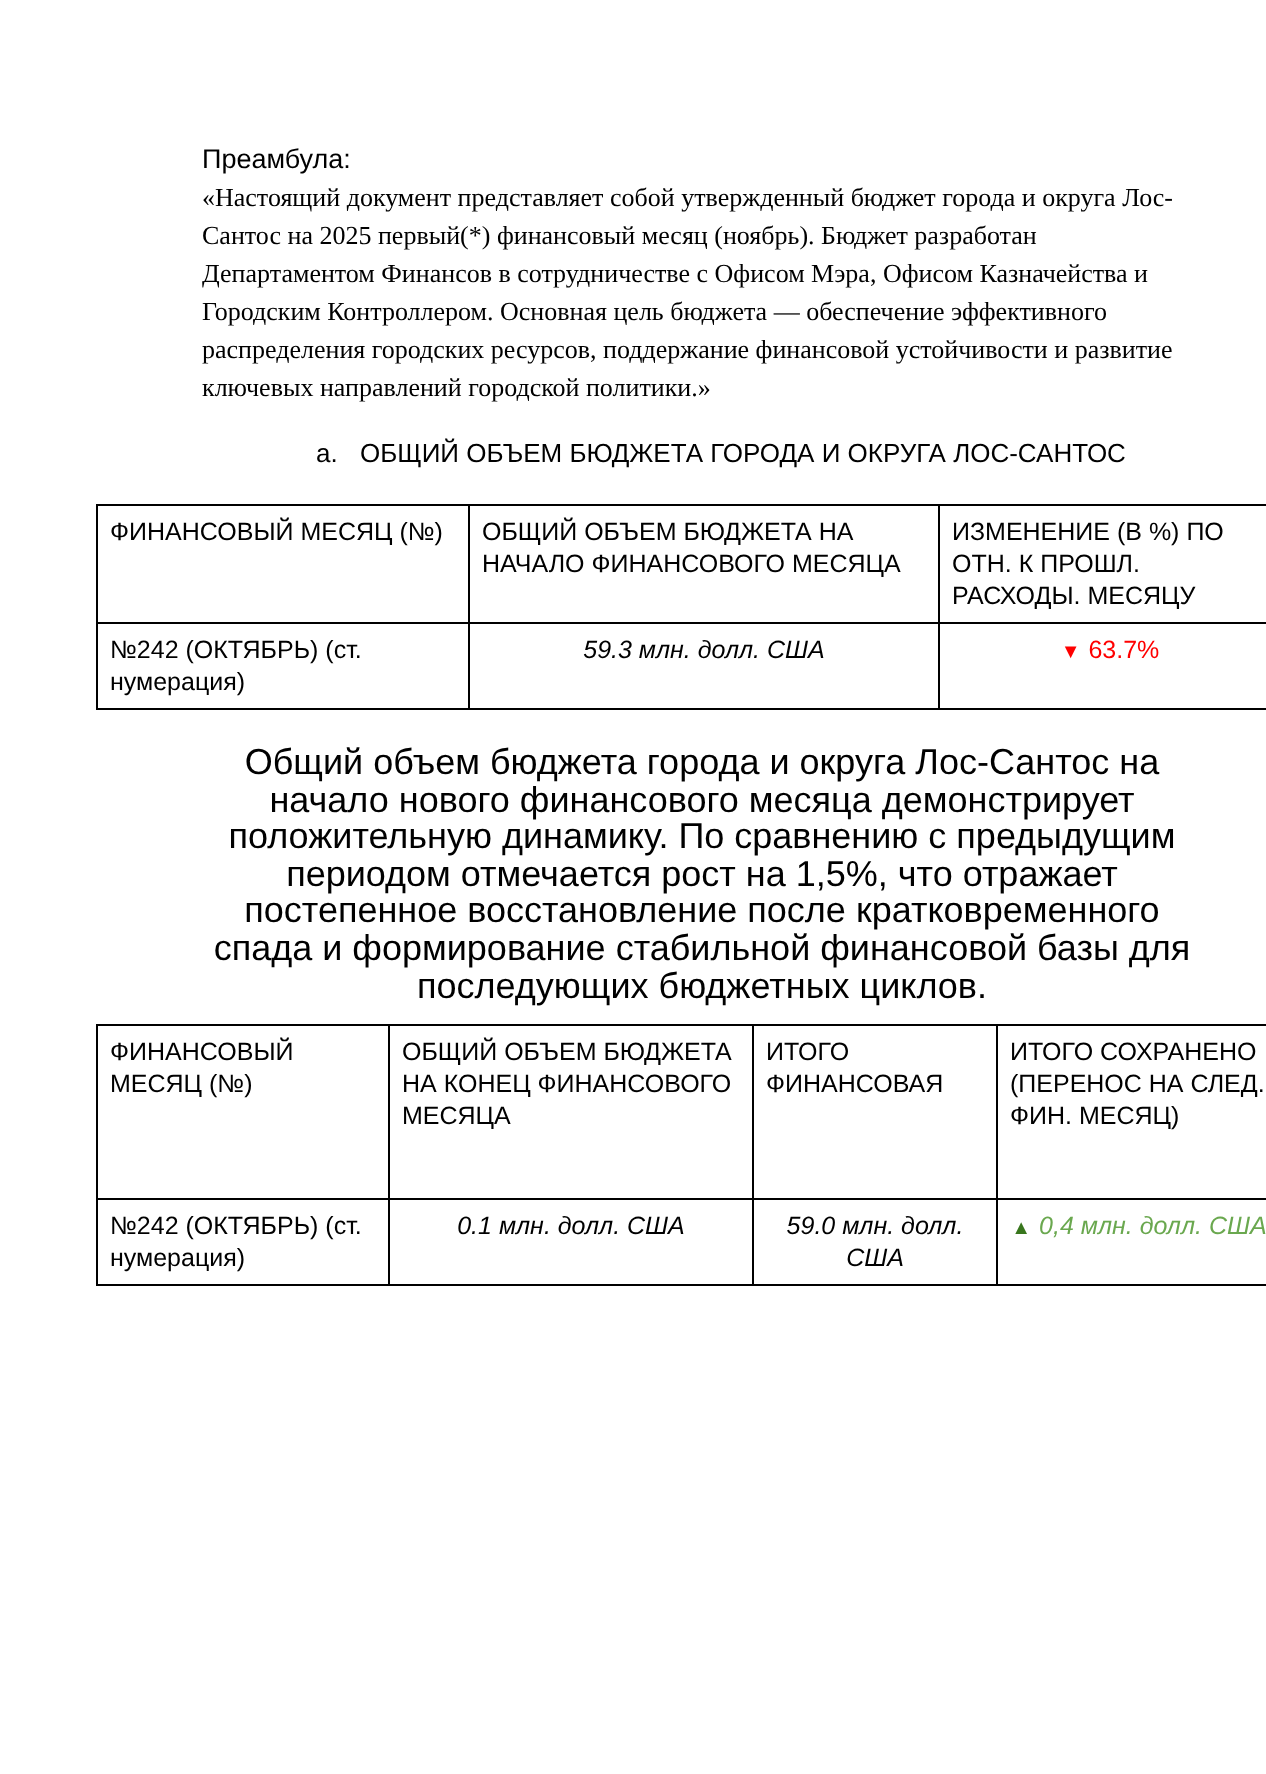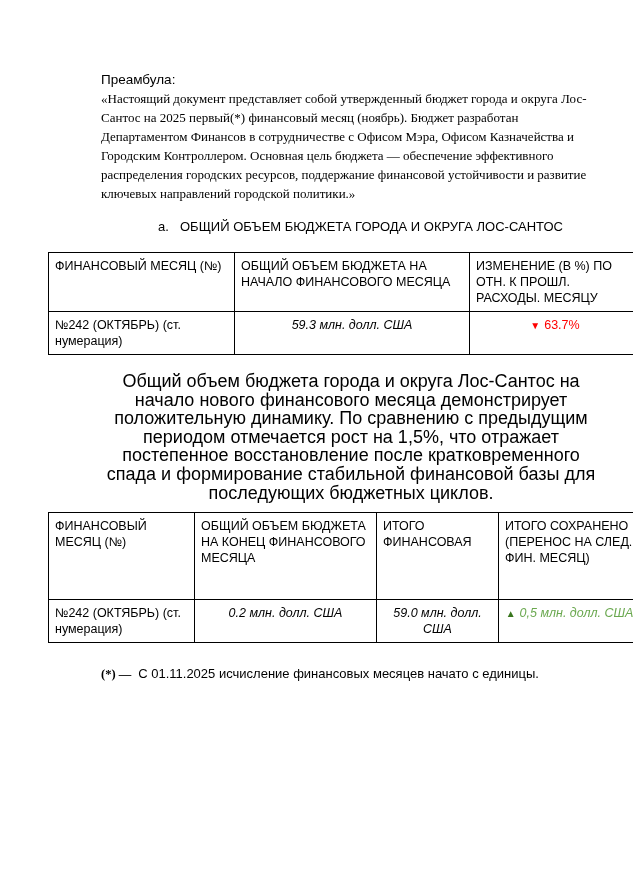--- a/index.html
+++ b/index.html
@@ -100,26 +100,23 @@
       <tr>
         <th>ФИНАНСОВЫЙ МЕСЯЦ (№)</th>
         <th>ОБЩИЙ ОБЪЕМ БЮДЖЕТА НА КОНЕЦ ФИНАНСОВОГО МЕСЯЦА</th>
         <th>ИТОГО ФИНАНСОВАЯ</th>
         <th>ИТОГО СОХРАНЕНО (ПЕРЕНОС НА СЛЕД. ФИН. МЕСЯЦ)</th>
       </tr>
     </thead>
     <tbody>
       <tr>
         <td class="cell-month">№242 (ОКТЯБРЬ) (ст. нумерация)</td>
-        <td class="cell-money">0.2 млн. долл. США</td>
+        <td class="cell-money">0.1 млн. долл. США</td>
         <td class="cell-money">59.0 млн. долл. США</td>
         <td class="cell-saved">
-          <span class="trend-icon pos-icon">▲</span><span class="pos-text">0,5 млн. долл. США</span>
+          <span class="trend-icon pos-icon">▲</span><span class="pos-text">0,4 млн. долл. США</span>
         </td>
       </tr>
     </tbody>
   </table>
 
-  <div class="footnote">
-    <span class="footnote-mark">(*) —</span><span class="footnote-text">С 01.11.2025 исчисление финансовых месяцев начато с единицы.</span>
-  </div>
 
 </div>
 
 </body></html>

